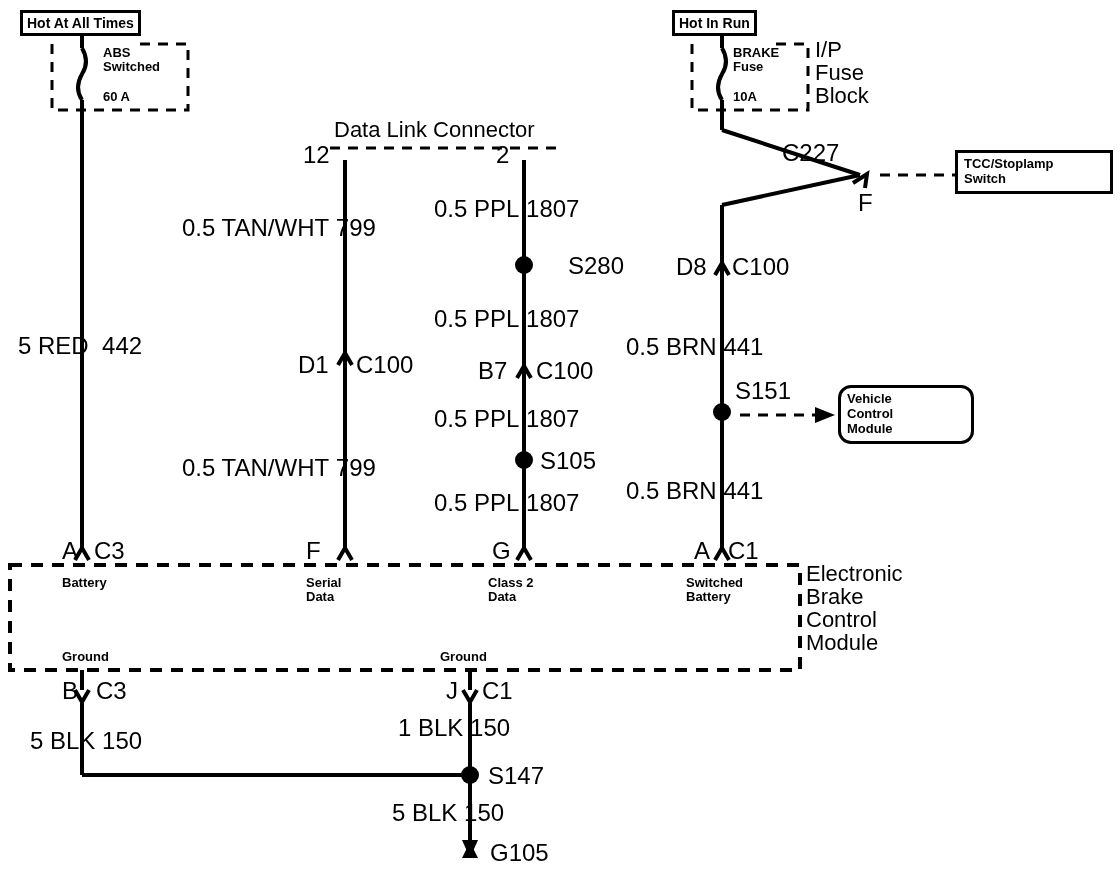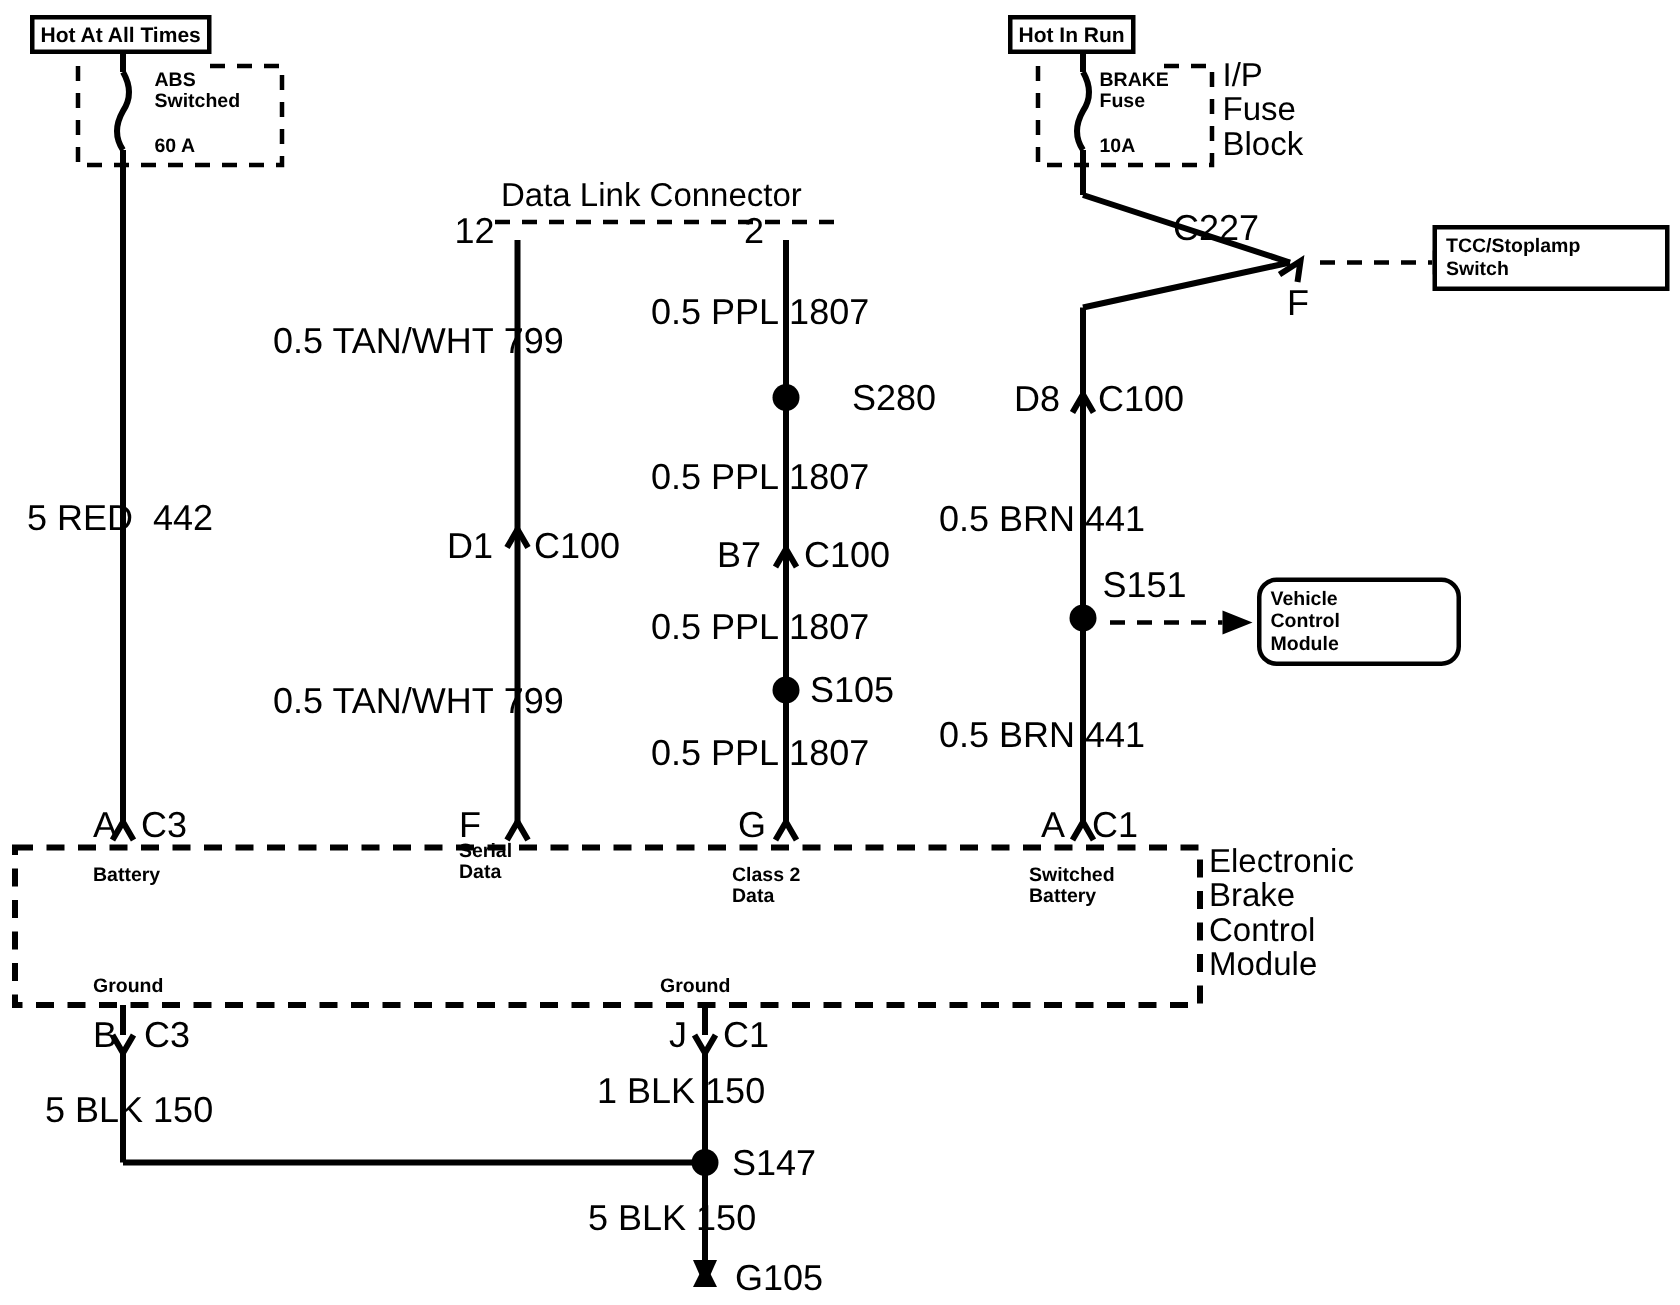--- a/index.html
+++ b/index.html
@@ -149,21 +149,21 @@
 <div class="lbl med" style="left:306px;top:538px;">F</div>
 <div class="lbl med" style="left:492px;top:538px;">G</div>
 <div class="lbl med" style="left:694px;top:538px;">A</div>
 <div class="lbl med" style="left:728px;top:538px;">C1</div>
 <div class="lbl med" style="left:62px;top:678px;">B</div>
 <div class="lbl med" style="left:96px;top:678px;">C3</div>
 <div class="lbl med" style="left:446px;top:678px;">J</div>
 <div class="lbl med" style="left:482px;top:678px;">C1</div>
 
 <div class="lbl sm" style="left:62px;top:576px;">Battery</div>
-<div class="lbl sm" style="left:306px;top:560px;">Serial
+<div class="lbl sm" style="left:306px;top:576px;">Serial
 Data</div>
 <div class="lbl sm" style="left:488px;top:576px;">Class 2
 Data</div>
 <div class="lbl sm" style="left:686px;top:576px;">Switched
 Battery</div>
 <div class="lbl sm" style="left:62px;top:650px;">Ground</div>
 <div class="lbl sm" style="left:440px;top:650px;">Ground</div>
 <div class="lbl big" style="left:806px;top:562px;">Electronic
 Brake
 Control

